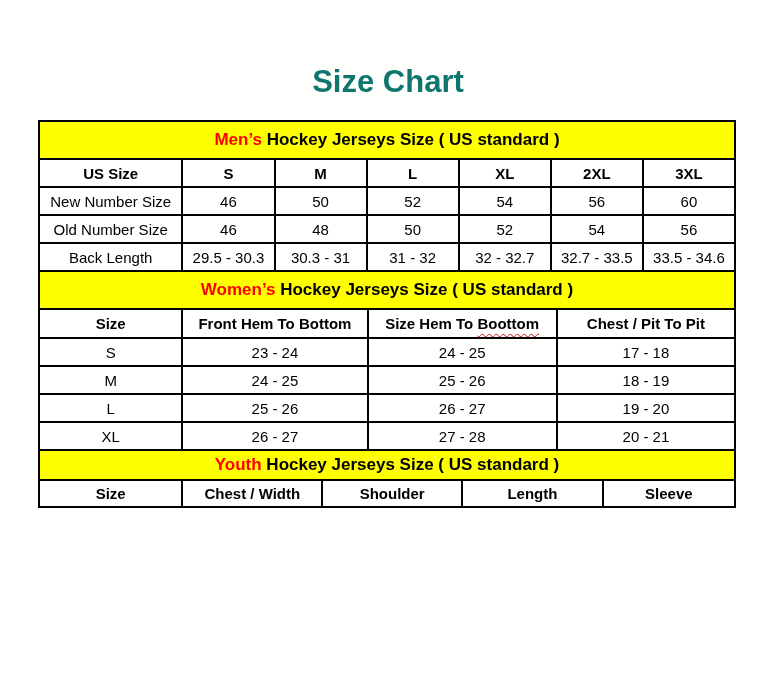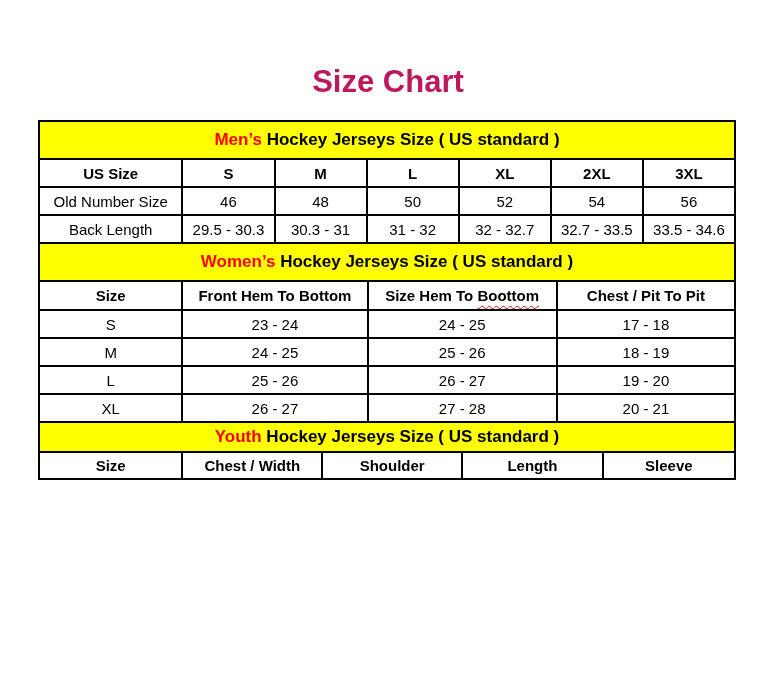--- a/index.html
+++ b/index.html
@@ -7,21 +7,21 @@
     width:776px; height:692px; background:#fffffe;
     font-family:"Liberation Sans", sans-serif;
     -webkit-font-smoothing:antialiased;
   }
   .canvas { position:relative; width:776px; height:692px; overflow:hidden; }
 
   .title {
     position:absolute; top:64px; left:0; width:776px;
     margin:0; text-align:center;
     font-size:31px; line-height:36px; font-weight:700;
-    color:#be185d; letter-spacing:0px;
+    color:#0f766e; letter-spacing:0px;
   }
 
   .chart { position:absolute; top:120px; left:38px; width:698px;border-radius:14px; }
 
   .banner {
     box-sizing:border-box;
     background:#ffff00;
     border:2px solid #000;
     height:40px; line-height:36px;
     text-align:center;
@@ -98,20 +98,29 @@
           <th>US Size</th>
           <th>S</th>
           <th>M</th>
           <th>L</th>
           <th>XL</th>
           <th>2XL</th>
           <th>3XL</th>
         </tr>
       </thead>
       <tbody>
+        <tr>
+          <td>New Number Size</td>
+          <td>46</td>
+          <td>50</td>
+          <td>52</td>
+          <td>54</td>
+          <td>56</td>
+          <td>60</td>
+        </tr>
         <tr>
           <td>Old Number Size</td>
           <td>46</td>
           <td>48</td>
           <td>50</td>
           <td>52</td>
           <td>54</td>
           <td>56</td>
         </tr>
         <tr>

